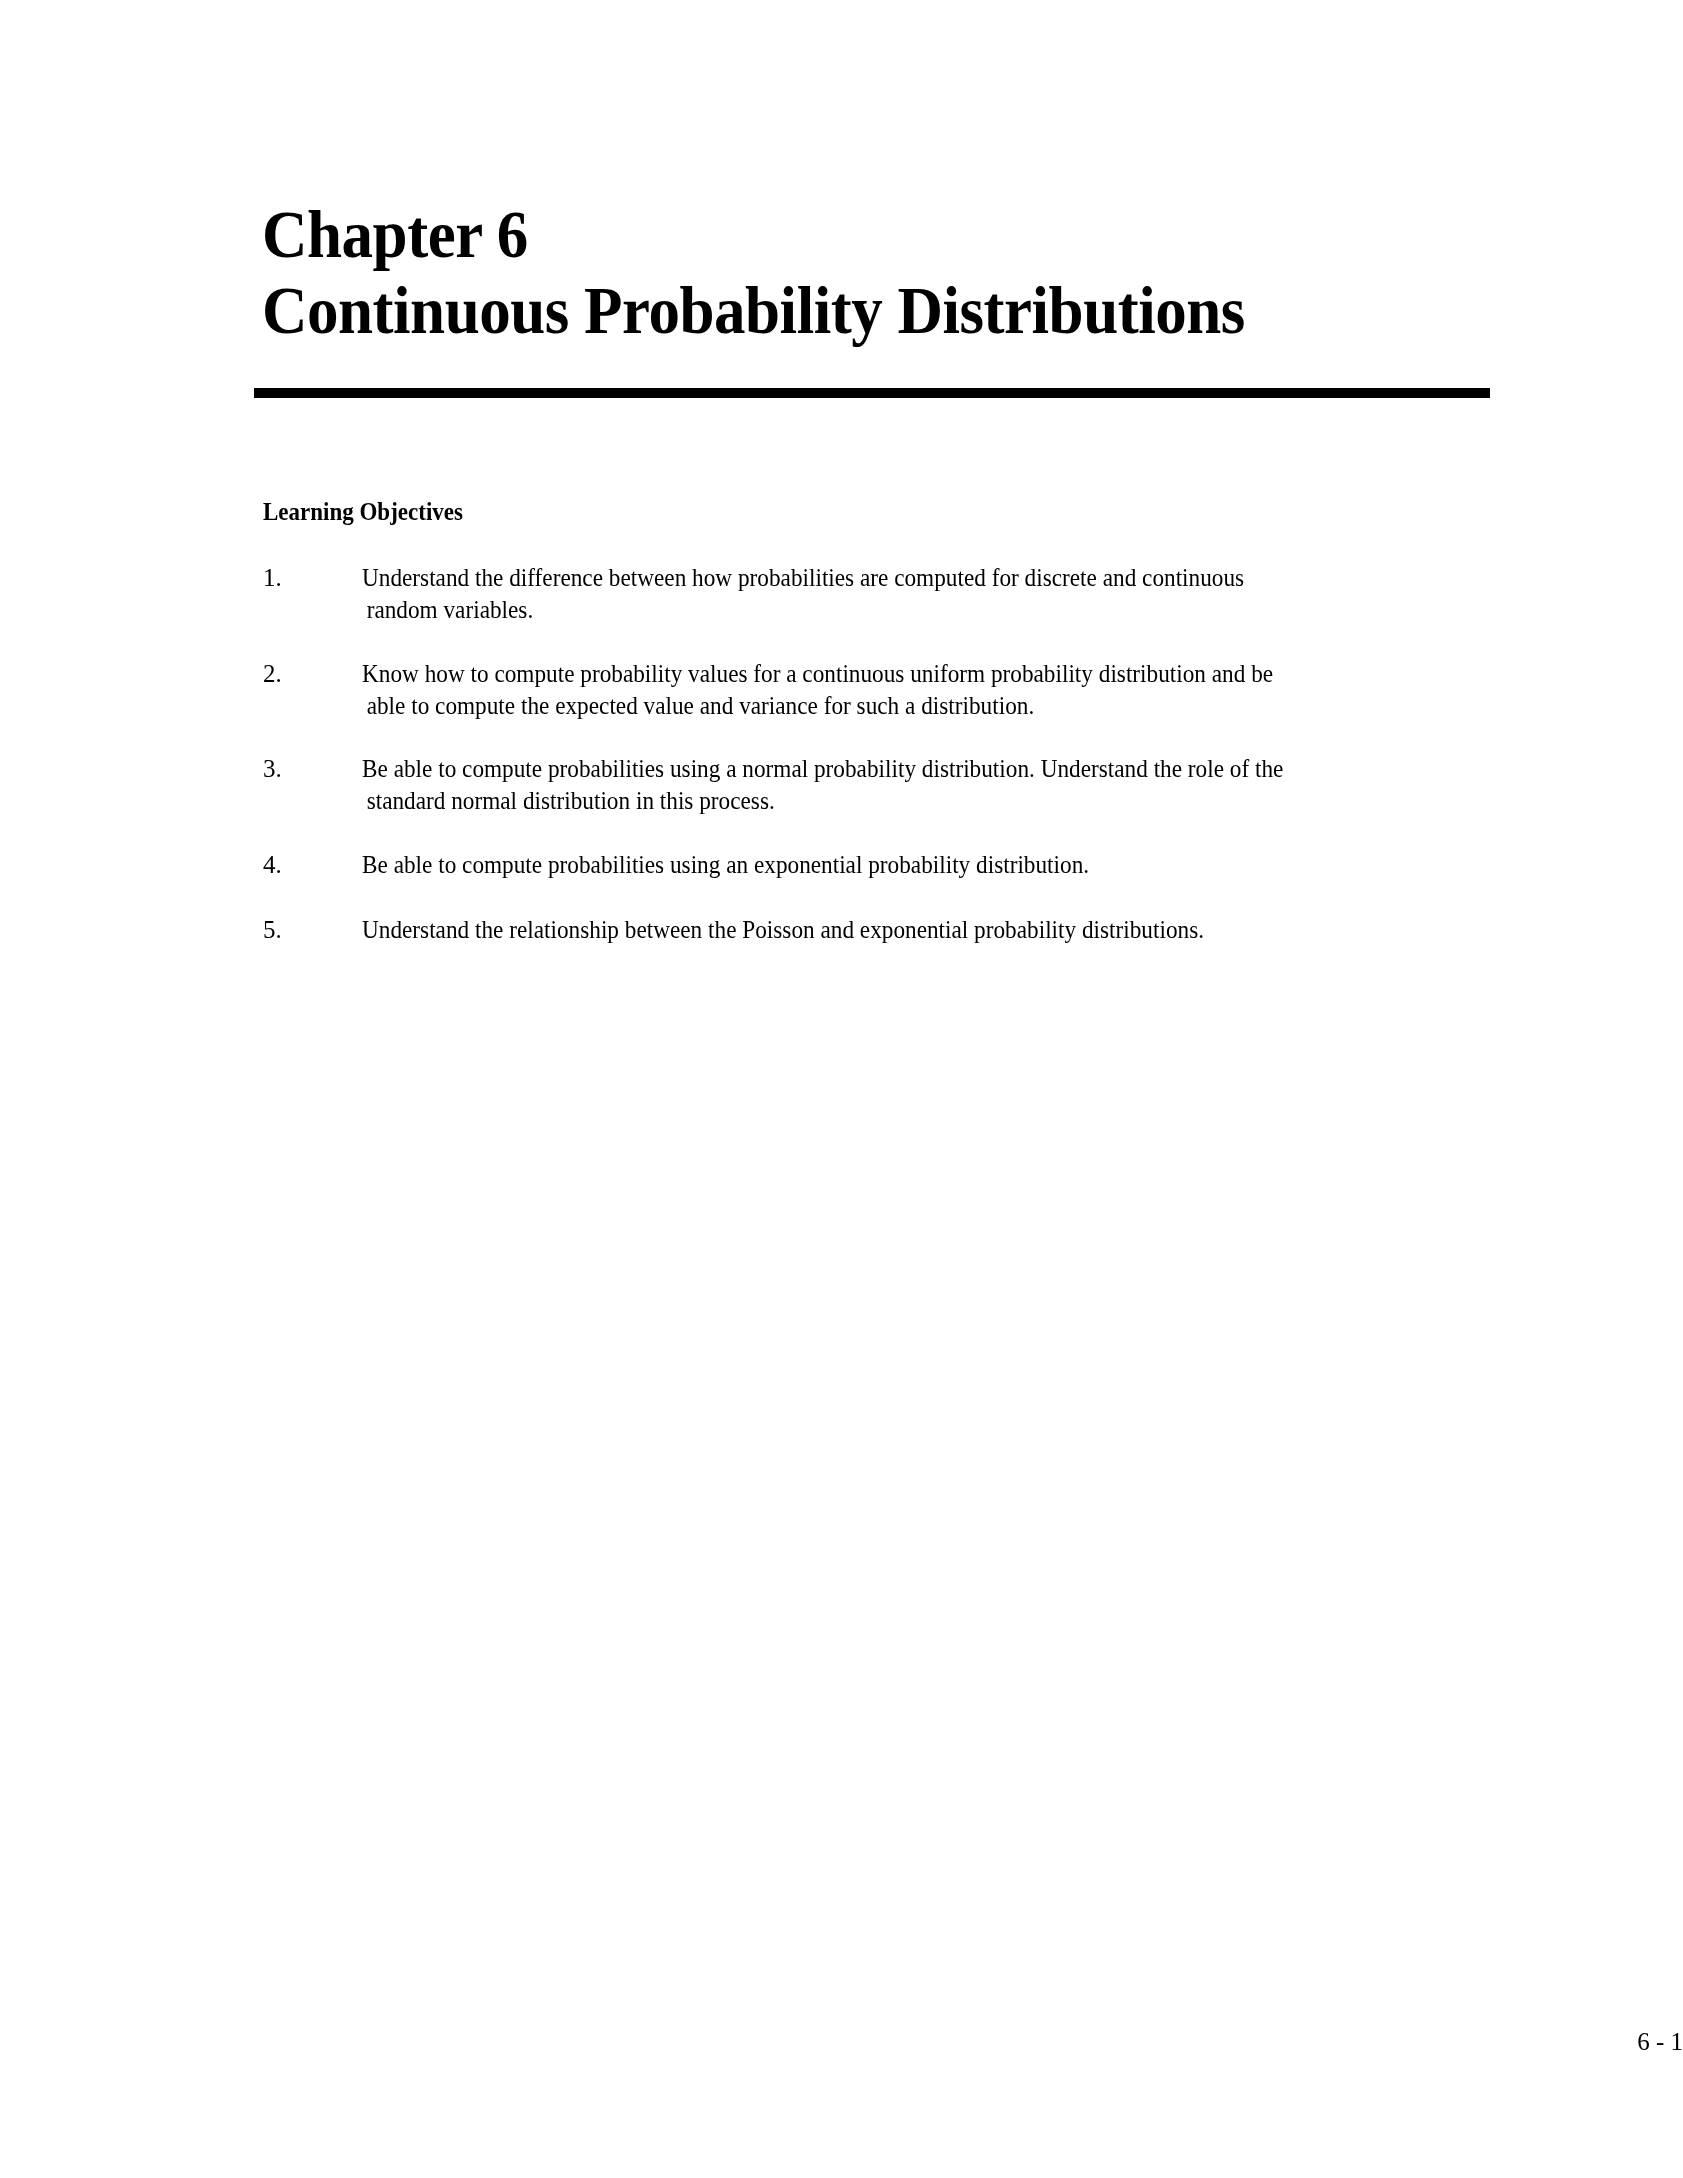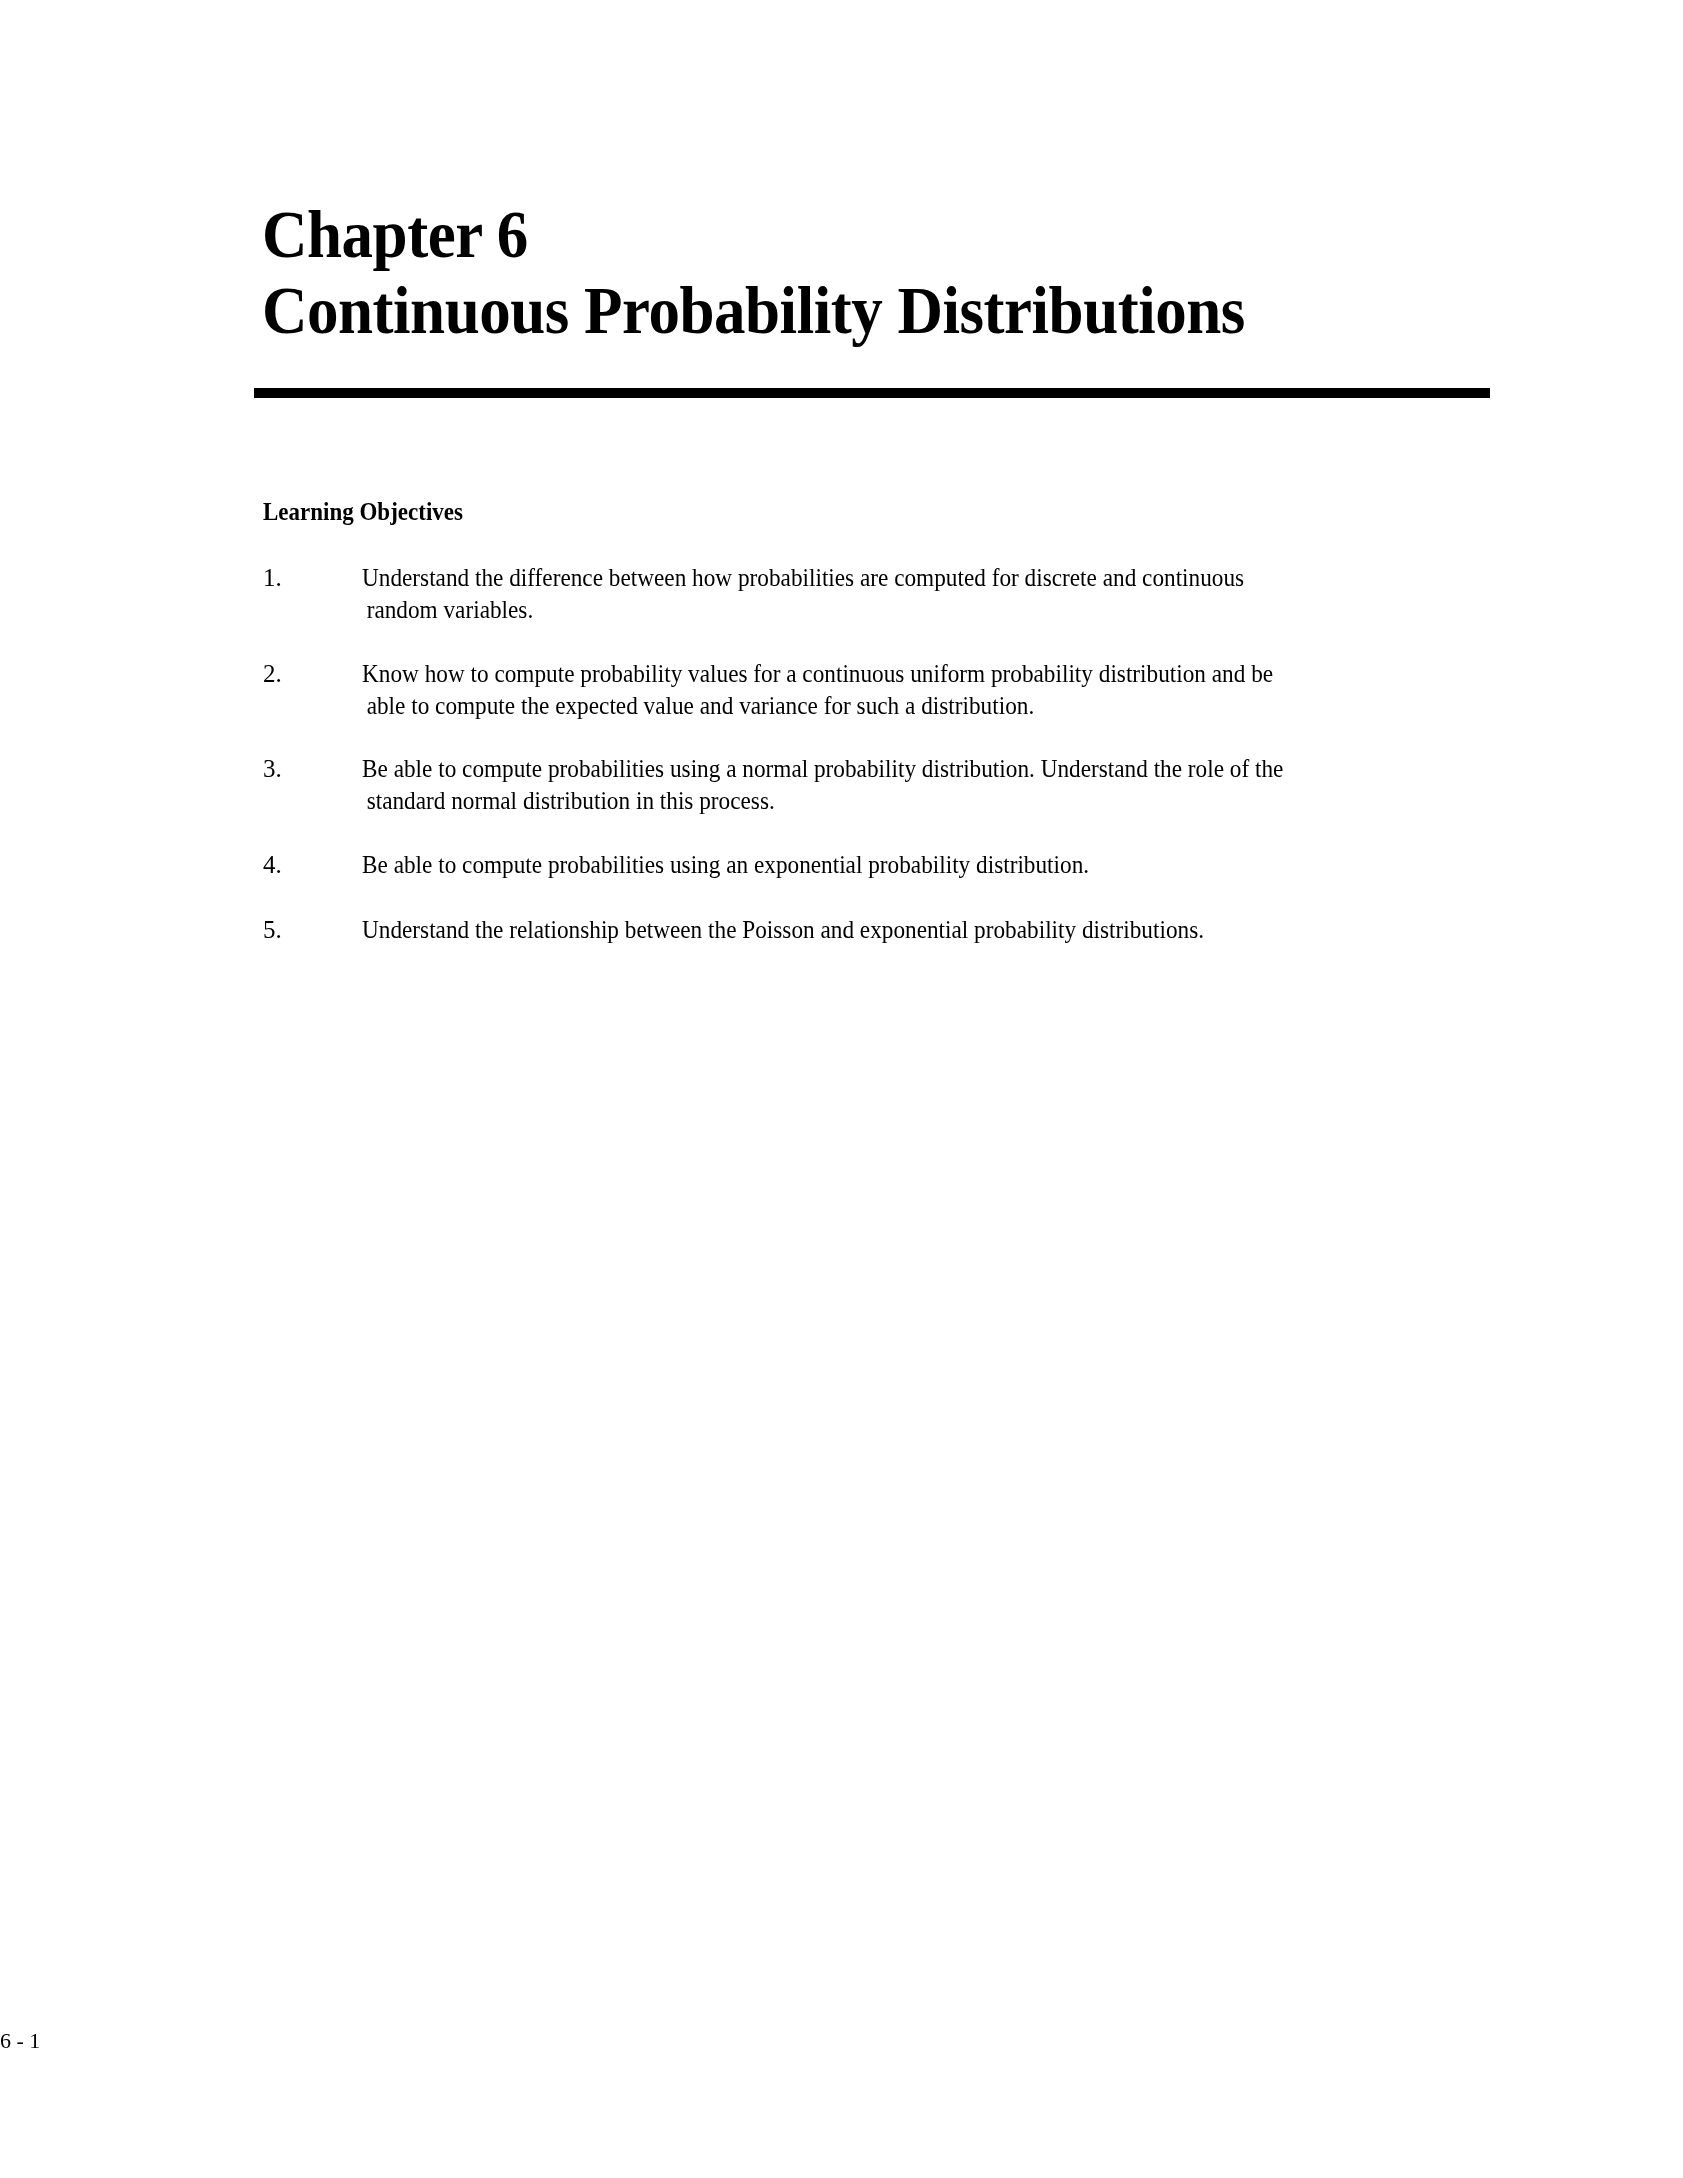--- a/index.html
+++ b/index.html
@@ -7,21 +7,21 @@
   .title { position: absolute; left: 262px; font-weight: bold; font-size: 67px; line-height: 1; letter-spacing: -0.5px; transform: scaleX(0.94); transform-origin: left; white-space: nowrap; }
   #t1 { top: 201px; }
   #t2 { top: 277px; }
   .rule { position: absolute; left: 254px; top: 388px; width: 1236px; height: 10px; background: #000; }
   .section { position: absolute; left: 263px; top: 498px; font-weight: bold; font-size: 25px; transform: scaleX(0.92); transform-origin: left; white-space: nowrap; }
   .item { position: absolute; left: 263px; width: 1238px; font-size: 25px; line-height: 32px; }
   .num { position: absolute; left: 0; top: 0; }
   .text { position: absolute; left: 99px; width: 1139px; transform: scaleX(0.93); transform-origin: left; }
   .text .l2 { display: block; padding-left: 5px; white-space: nowrap; }
   .text .l1 { display: block; white-space: nowrap; }
-  .page-num { position: absolute; top: 2028px; left: 0; width: 1683px; text-align: left; font-size: 22px; }
+  .page-num { position: absolute; top: 2028px; left: 0; width: 1683px; text-align: right; font-size: 25px; }
 </style>
 </head>
 <body>
 
 <div id="t1" class="title">Chapter 6</div>
 <div id="t2" class="title">Continuous Probability Distributions</div>
 <div class="rule"></div>
 
 <div class="section">Learning Objectives</div>
 

